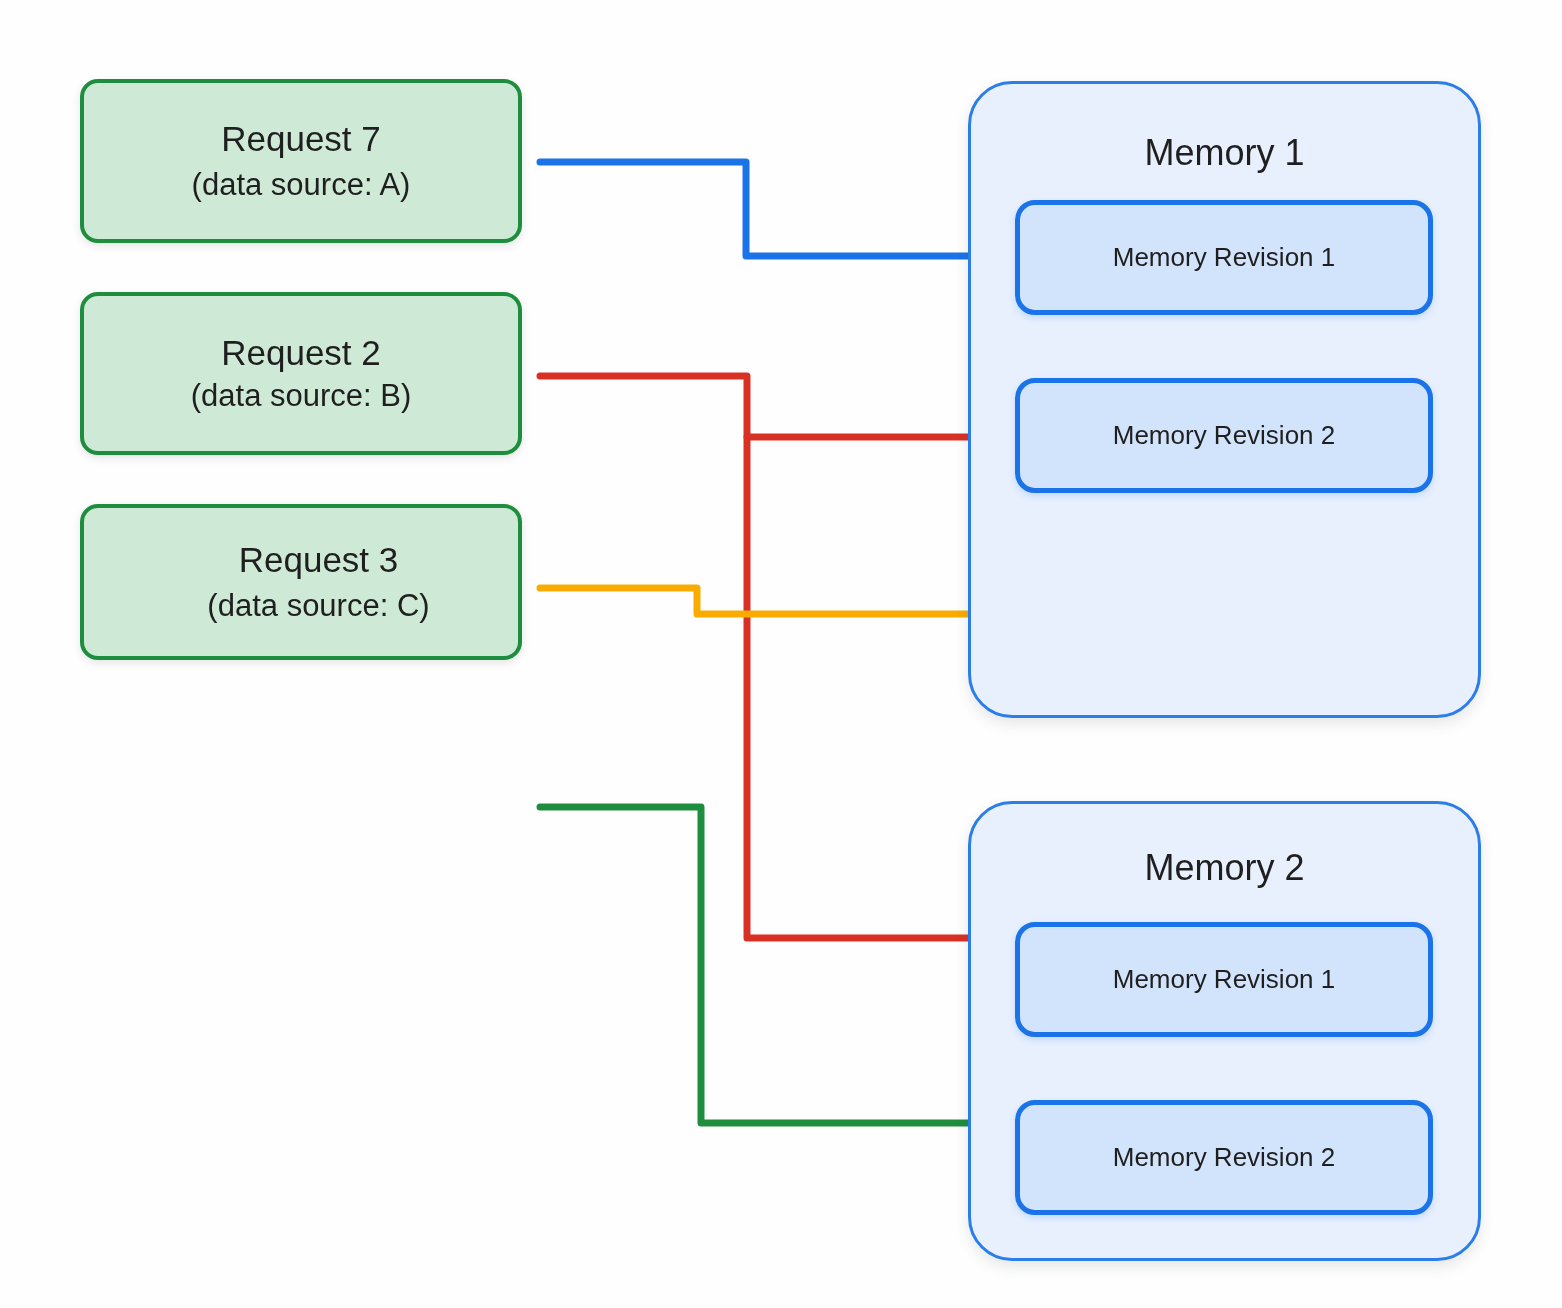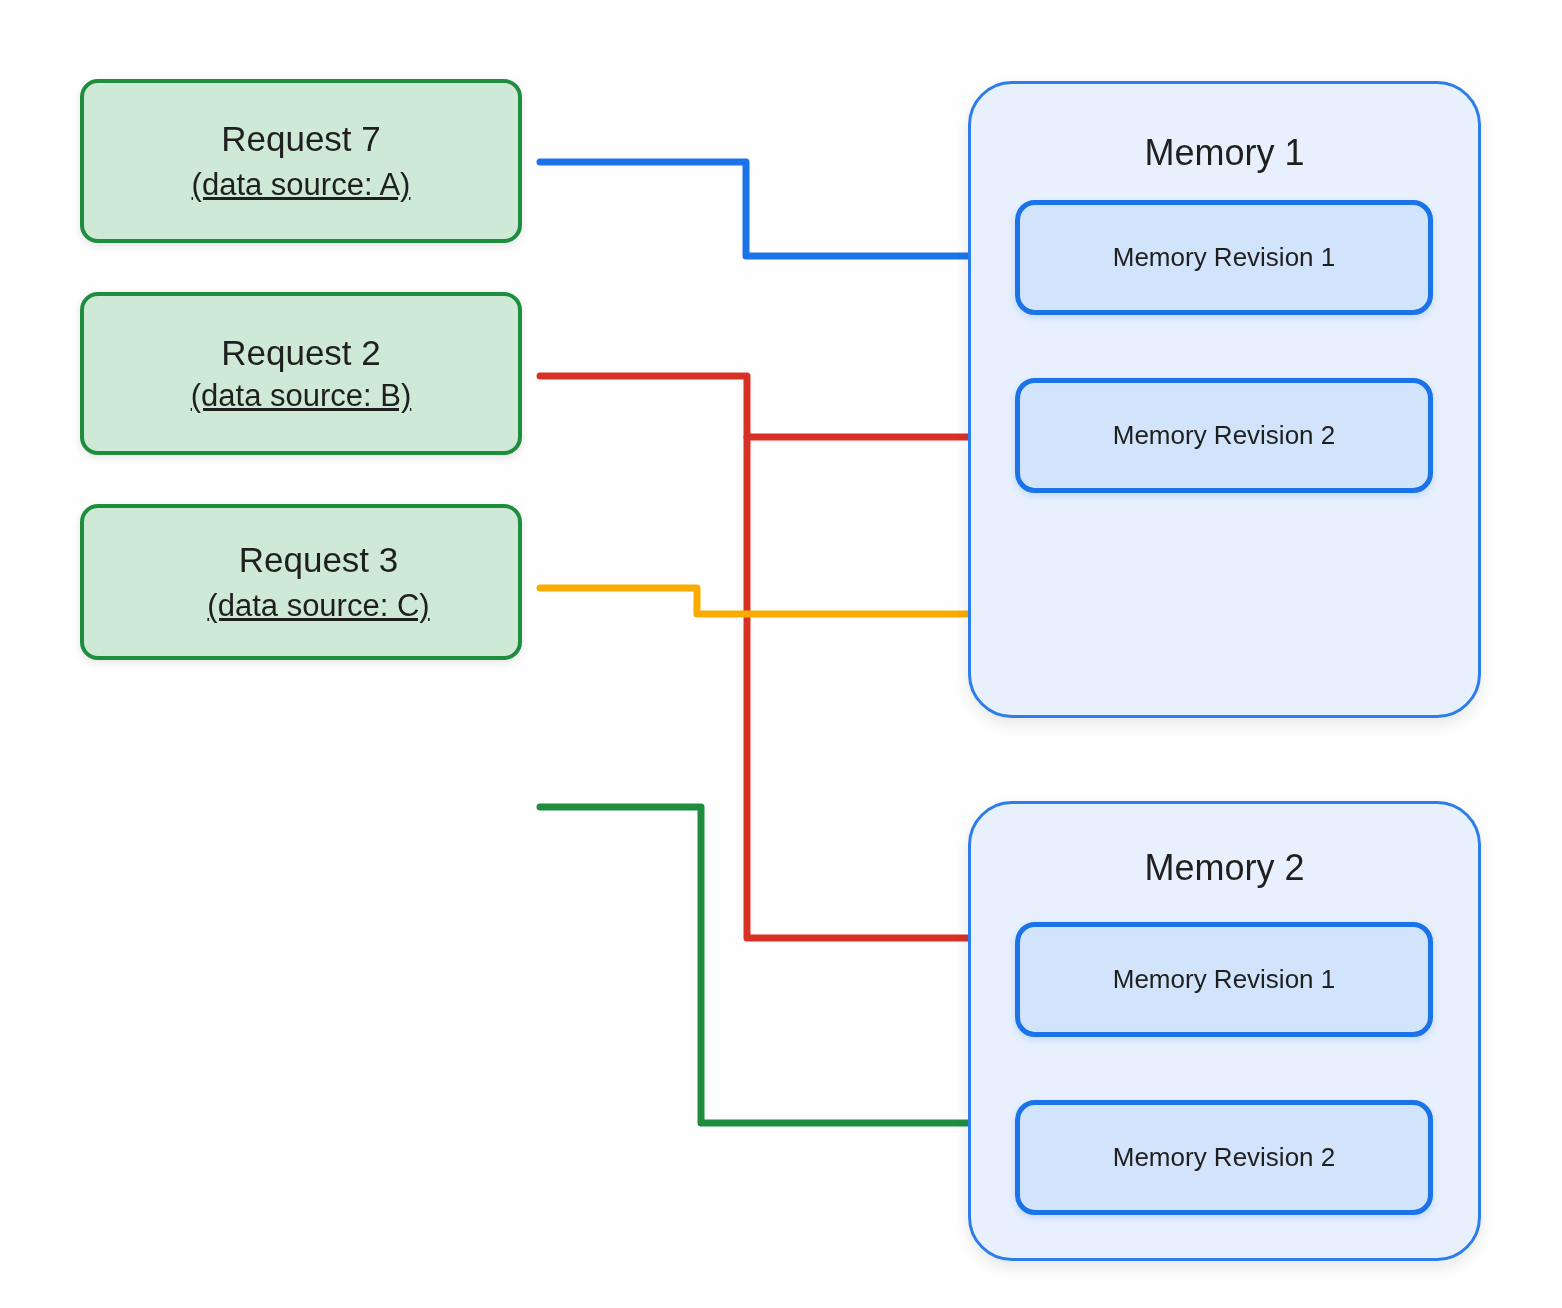--- a/index.html
+++ b/index.html
@@ -10,21 +10,21 @@
   .connectors{position:absolute;left:0;top:0;width:1562px;height:1308px;pointer-events:none;}
   .connectors path{fill:none;stroke:currentColor;stroke-width:7;stroke-linecap:round;stroke-linejoin:round;}
   .connectors path.gray{stroke-width:9;}
   .request{
     position:absolute;left:80px;width:442px;box-sizing:border-box;
     background:var(--request-fill);border:4px solid var(--request-border);
     border-radius:18px;display:flex;flex-direction:column;align-items:center;justify-content:center;
     gap:10px;box-shadow:0 3px 8px rgba(0,0,0,.10);
   }
   .request .title{font-size:35px;font-weight:500;line-height:1.1;}
-  .request .subtitle{font-size:31px;font-weight:500;line-height:1.1;text-decoration:underline;}
+  .request .subtitle{font-size:31px;font-weight:500;line-height:1.1;}
   .memory{
     position:absolute;left:968px;width:513px;box-sizing:border-box;
     background:var(--memory-fill);border:3px solid var(--memory-border);
     border-radius:44px;box-shadow:0 6px 14px rgba(60,64,67,.12);
   }
   .memory .mem-title{
     position:absolute;left:0;width:100%;text-align:center;
     font-size:36px;font-weight:500;
   }
   .revision{

